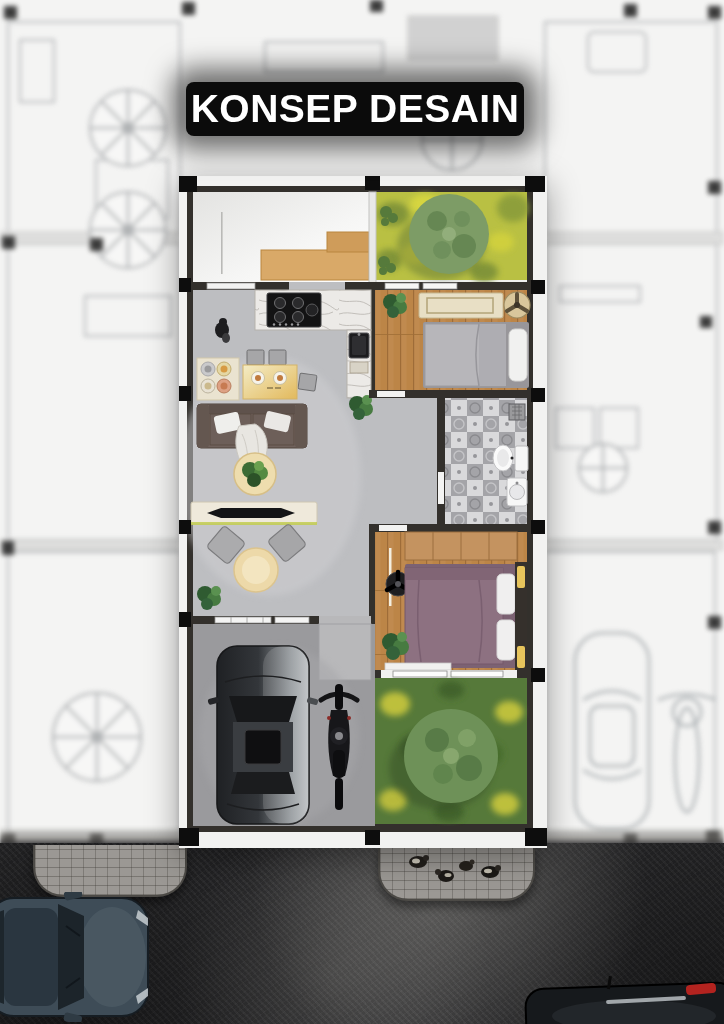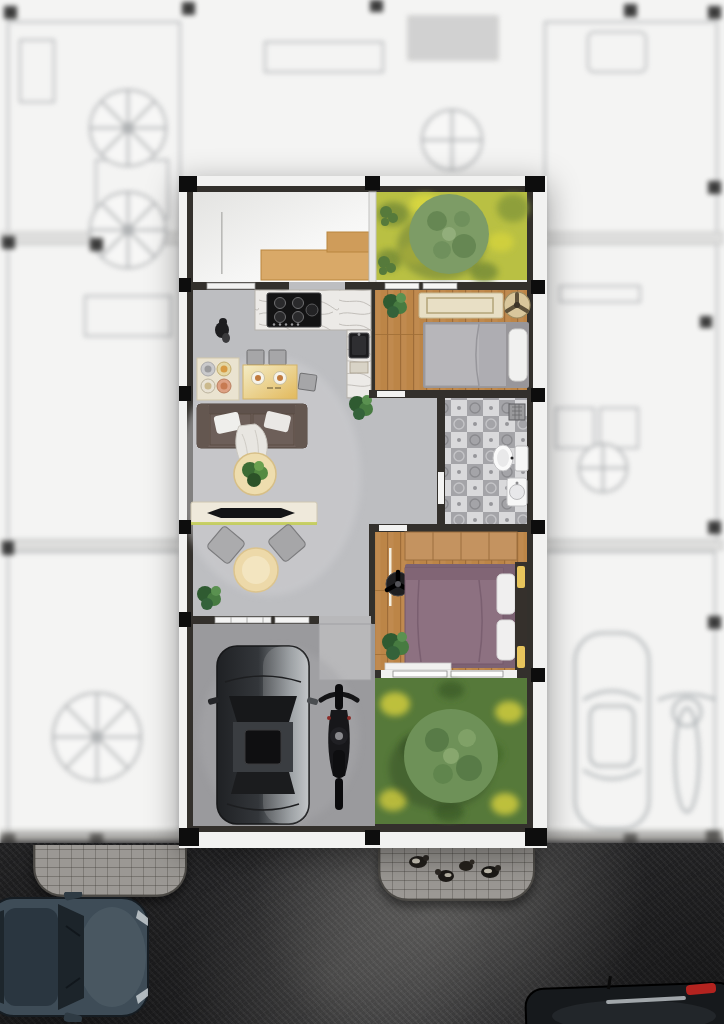--- a/index.html
+++ b/index.html
@@ -552,14 +552,17 @@
       <rect x="352" y="104" width="14" height="14"></rect>
       <rect x="352" y="212" width="14" height="14"></rect>
       <rect x="352" y="344" width="14" height="14"></rect>
       <rect x="352" y="492" width="14" height="14"></rect>
       <rect x="0" y="652" width="20" height="18"></rect>
       <rect x="186" y="654" width="15" height="15"></rect>
       <rect x="346" y="652" width="22" height="18"></rect>
     </g>
   </svg>
 
+  <div class="title">
+    <span>KONSEP DESAIN</span>
+  </div>
 
 </div>
 
 </body></html>

